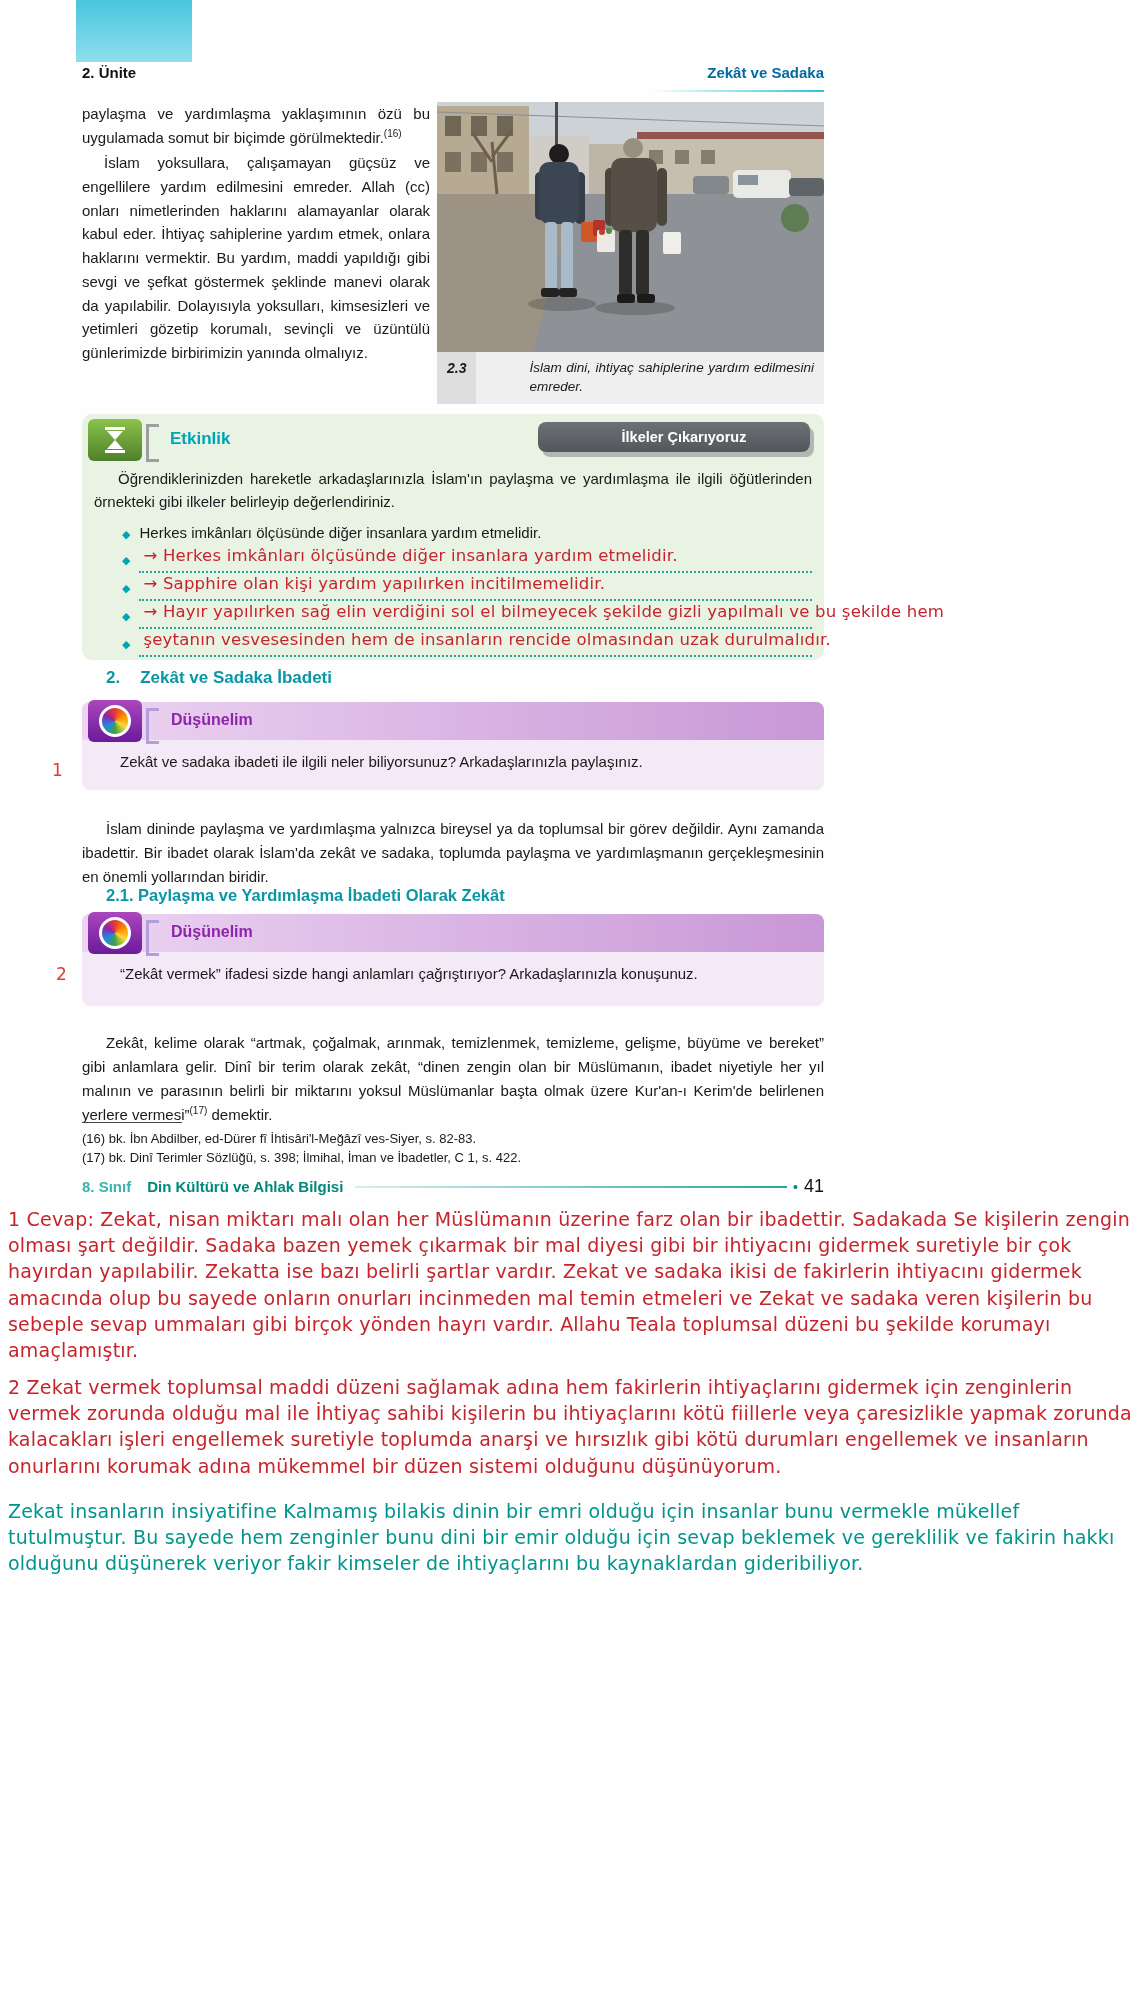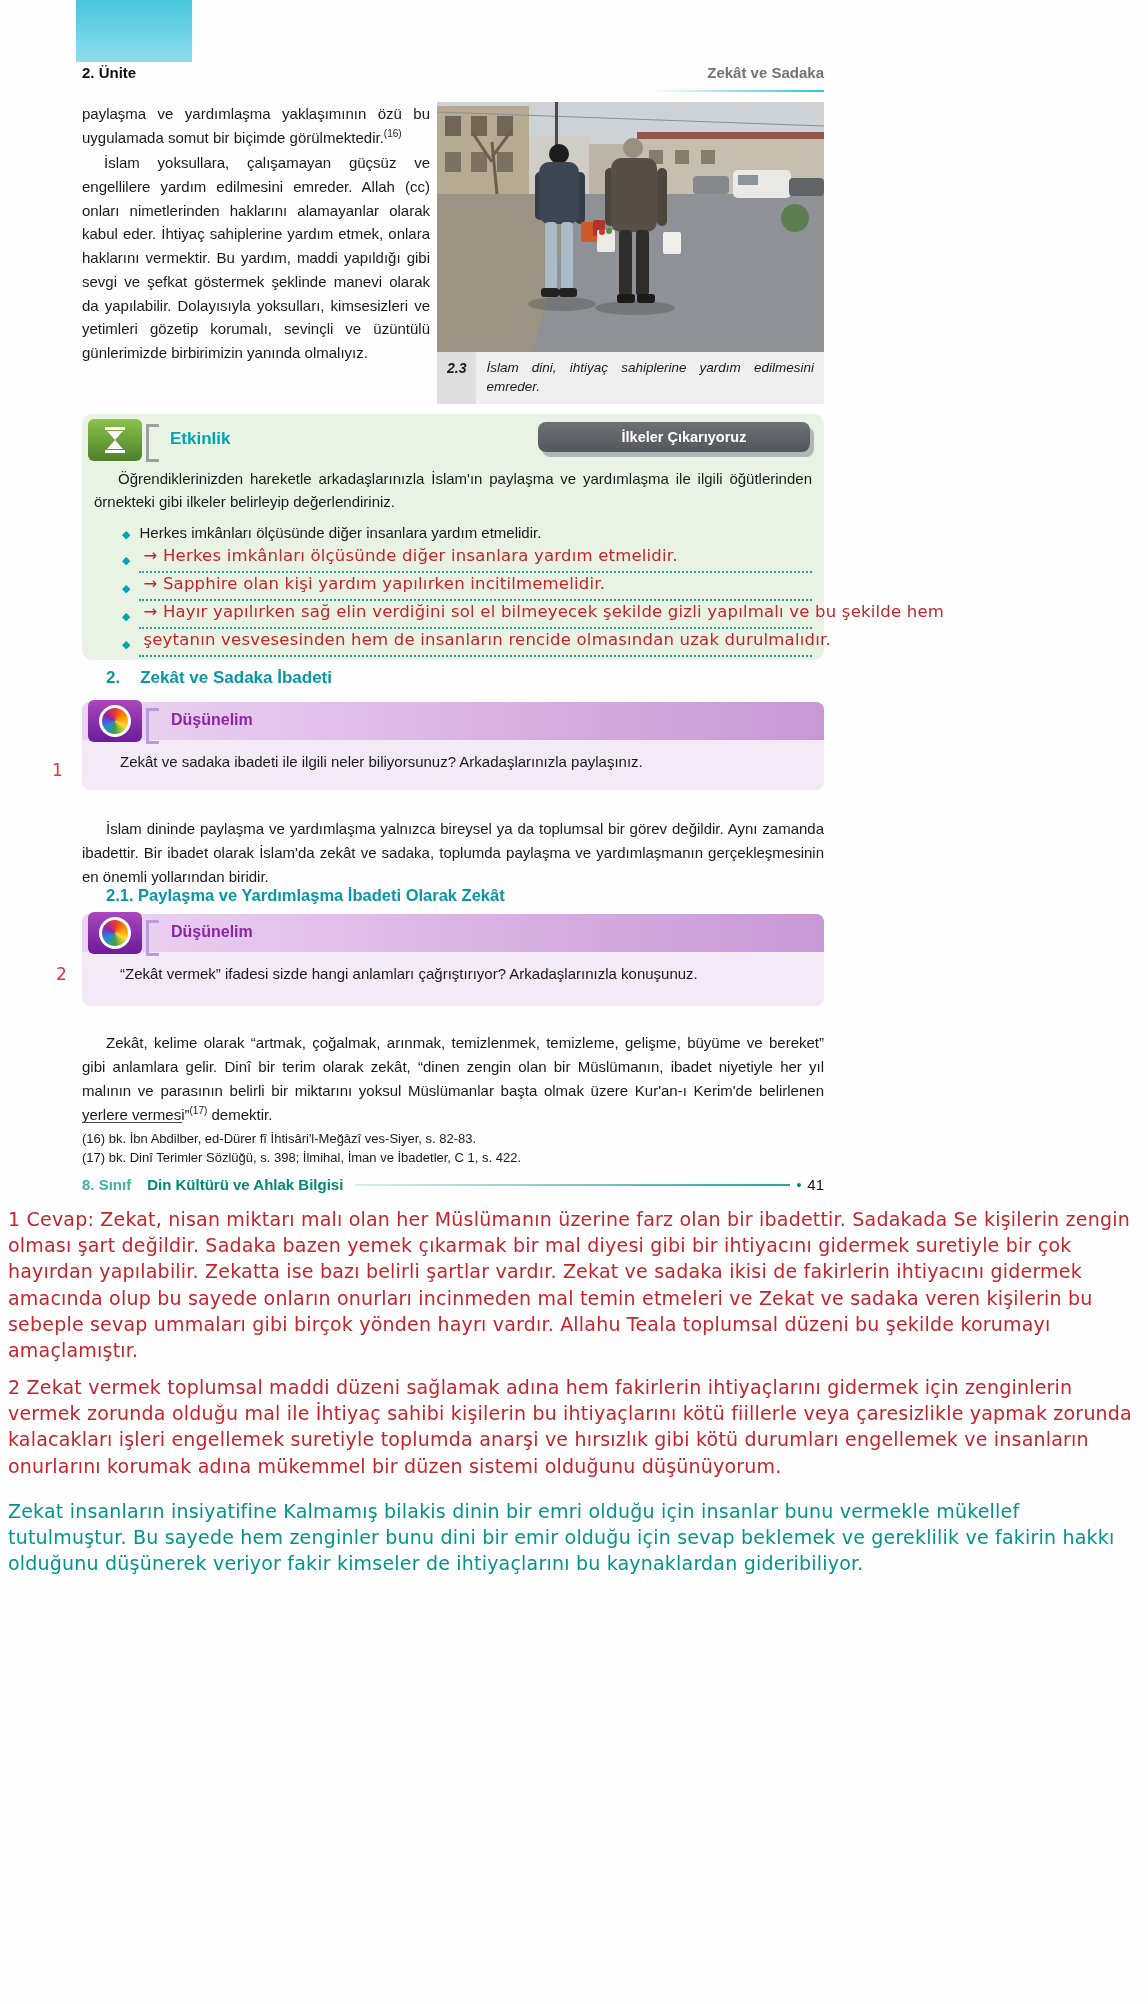--- a/index.html
+++ b/index.html
@@ -7,33 +7,33 @@
         font-family:"Liberation Sans",sans-serif;color:#1a1a1a;overflow:hidden;}
 
   
   .cyan-block{position:absolute;left:76px;top:0;width:116px;height:62px;
               background:linear-gradient(180deg,#49c5dd,#8edeed);}
 
   
   .hdr{position:absolute;left:82px;top:64px;width:742px;display:flex;
        justify-content:space-between;align-items:center;}
   .hdr-unit{font-weight:bold;font-size:15px;color:#111;}
-  .hdr-chapter{font-weight:bold;font-size:15px;color:#737373;}
+  .hdr-chapter{font-weight:bold;font-size:15px;color:#0369a1;}
   .hdr-underline{position:absolute;left:649px;top:90px;width:175px;height:2px;
                  background:linear-gradient(90deg,rgba(38,198,218,0),#26c6da);}
 
   
   .intro{position:absolute;left:82px;top:102px;width:348px;font-size:15px;
          line-height:1.58;text-align:justify;}
   .intro p{margin:0;}
   .intro .p2{text-indent:22px;margin-top:2px;}
   sup{font-size:10px;}
 
   .photo{position:absolute;left:437px;top:102px;width:387px;height:250px;overflow:hidden;}
-  .figcap{position:absolute;left:437px;top:352px;width:387px;display:flex;background:#efefef;}
+  .figcap{position:absolute;left:437px;top:352px;width:387px;display:flex;background:#efefef;gap:43px;}
   .figcap .num{background:#dedede;font-style:italic;font-weight:bold;padding:8px 10px;font-size:14px;}
   .figcap .cap{font-style:italic;font-size:13.5px;padding:7px 10px;line-height:1.4;text-align:justify;}
 
   
   .activity{position:absolute;left:82px;top:414px;width:742px;height:246px;
             background:#e9f3e4;border-radius:10px;}
   .act-icon{position:absolute;left:6px;top:5px;width:54px;height:42px;
             background:linear-gradient(180deg,#8bc34a,#4e7f2a);border-radius:6px;
             display:flex;align-items:center;justify-content:center;}
   .act-clips{position:absolute;left:64px;top:10px;width:10px;height:32px;
@@ -86,21 +86,21 @@
   .p-zekat{top:1016px;}
 
   
   .fn-rule{position:absolute;left:82px;top:1122px;width:100px;border-top:1.5px solid #444;}
   .fns{position:absolute;left:82px;top:1130px;width:742px;font-size:13px;line-height:1.45;}
   .footer{position:absolute;left:82px;top:1176px;width:742px;display:flex;align-items:center;}
   .f-grade{color:#39b3ab;font-size:15px;font-weight:bold;margin-right:16px;white-space:nowrap;}
   .f-book{color:#00897b;font-size:15px;font-weight:bold;white-space:nowrap;}
   .f-line{flex:1;height:2px;margin:0 6px 0 12px;background:linear-gradient(90deg,#d6efee,#26a69a);}
   .f-dot{color:#00897b;font-size:14px;margin-right:6px;}
-  .f-page{font-size:15px;color:#111;}
+  .f-page{font-size:18px;color:#111;}
 
   
   .note{position:absolute;left:8px;width:1132px;font-size:19px;line-height:1.38;
         font-family:"DejaVu Sans",sans-serif;letter-spacing:.2px;text-align:left;}
   .note-red{color:#c6242b;}
   .note-teal{color:#00958c;}
   .n1{top:1206px;}
   .n2{top:1374px;}
   .n3{top:1498px;}
 </style>

